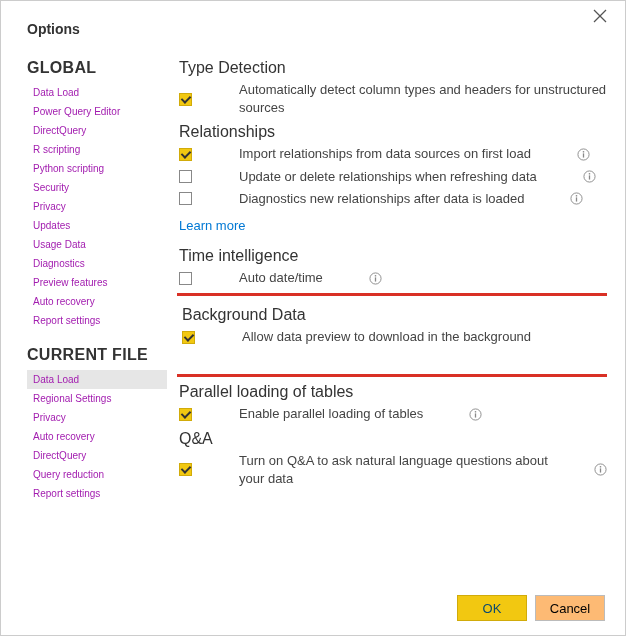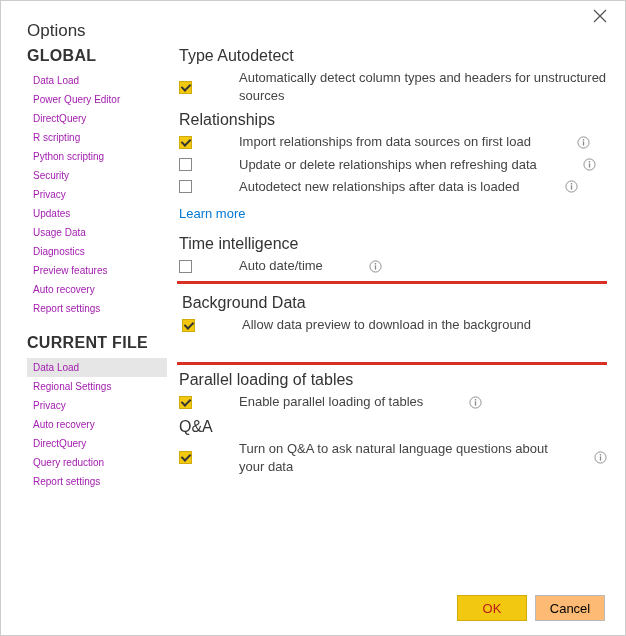--- a/index.html
+++ b/index.html
@@ -24,24 +24,24 @@
     position: absolute;
     top: 8px;
     right: 14px;
     width: 18px;
     height: 18px;
     cursor: pointer;
     color: #555;
   }
   .close-btn svg { width: 14px; height: 14px; }
   .title {
-    font-size: 17px;
-    font-weight: 400;
+    font-size: 14px;
+    font-weight: 700;
     color: #333;
-    margin: 10px 0 0 0;
+    margin: 10px 0 16px 0;
   }
   .columns {
     display: flex;
     flex: 1;
     overflow: hidden;
   }
   .sidebar {
     width: 140px;
     flex-shrink: 0;
     margin-right: 10px;
@@ -149,21 +149,21 @@
     height: 26px;
     font-size: 13px;
     border: 1px solid #bbb;
     background: #fdba74;
     cursor: pointer;
     padding: 0 12px;
   }
   .btn-primary {
     background: #f2c811;
     border-color: #d1ab0a;
-    color: #b91c1c;
+    color: #0c4a6e;
     text-align: center;
   }
 </style>
 </head>
 <body>
 
 <div class="dialog">
 
   <div class="close-btn">
     <svg viewBox="0 0 14 14">
@@ -205,21 +205,21 @@
             <div class="nav-item">DirectQuery</div>
             <div class="nav-item">Query reduction</div>
             <div class="nav-item">Report settings</div>
           </div>
       </div>
     </div>
 
     <div class="content">
 
       <div class="section-block">
-        <div class="section-heading">Type Autodetect</div>
+        <div class="section-heading">Type Detection</div>
         <div class="check-row">
           <span class="checkbox checked"></span>
           <span>Automatically detect column types and headers for unstructured sources</span>
         </div>
       </div>
 
       <div class="section-block">
         <div class="section-heading">Relationships</div>
         <div class="check-row">
           <span class="checkbox checked"></span>
@@ -238,21 +238,21 @@
           <span class="info-icon">
               <svg viewBox="0 0 14 14">
                 <circle cx="7" cy="7" r="6" fill="none" stroke="currentColor" stroke-width="1"></circle>
                 <circle cx="7" cy="4" r="0.9" fill="currentColor"></circle>
                 <rect x="6.3" y="5.8" width="1.4" height="4.5" fill="currentColor"></rect>
               </svg>
             </span>
         </div>
         <div class="check-row">
           <span class="checkbox"></span>
-          <span>Autodetect new relationships after data is loaded</span>
+          <span>Diagnostics new relationships after data is loaded</span>
           <span class="info-icon">
               <svg viewBox="0 0 14 14">
                 <circle cx="7" cy="7" r="6" fill="none" stroke="currentColor" stroke-width="1"></circle>
                 <circle cx="7" cy="4" r="0.9" fill="currentColor"></circle>
                 <rect x="6.3" y="5.8" width="1.4" height="4.5" fill="currentColor"></rect>
               </svg>
             </span>
         </div>
         <div class="link">Learn more</div>
       </div>

